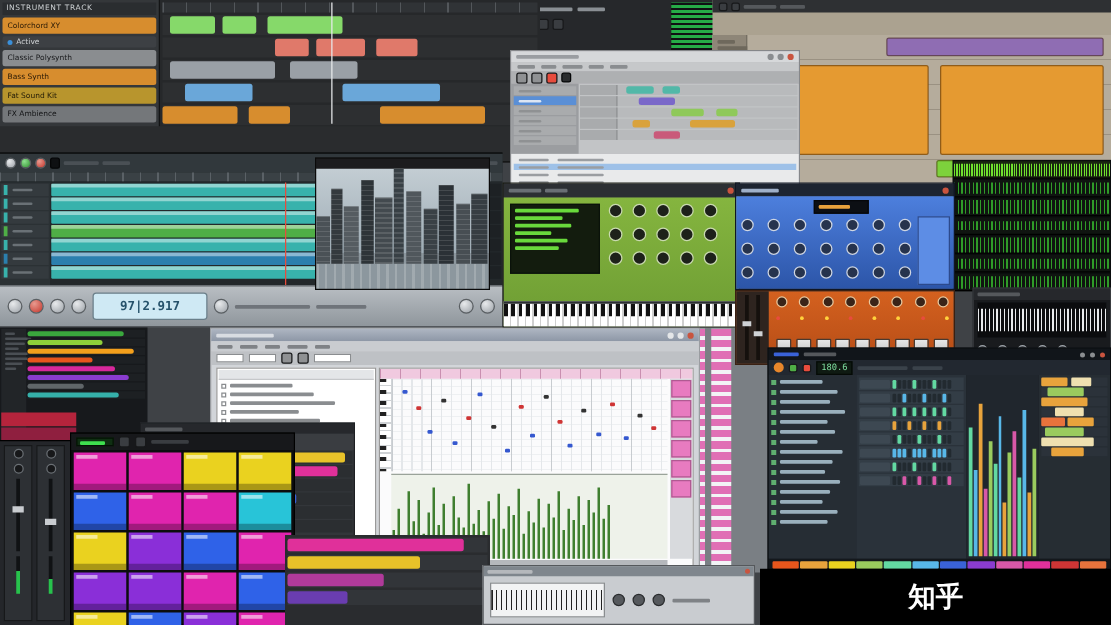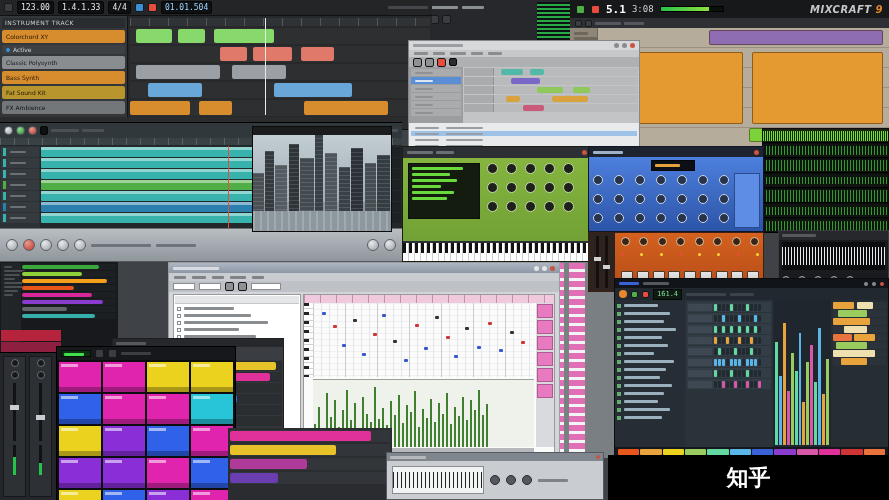--- a/index.html
+++ b/index.html
@@ -248,30 +248,20 @@
   <div class="flex" style="gap:3px;padding:0 6px">
     <span class="tbtn"></span>
     <span class="tbtn"></span>
     <span class="tbtn"></span>
     <span class="tbtn"></span>
   </div>
   <div class="meter"></div>
 </div>
 
 <div class="win" id="mx">
-  <div id="mx-top">
-    <span class="tbtn" style="background:#4fae46"></span>
-    <span class="tbtn" style="background:#e84c3d"></span>
-    <span id="mx-pos" class="mono">5.1</span>
-    <span id="mx-time" class="mono">3:08</span>
-    <span id="mx-meter">
-        <div></div>
-      </span>
-    <span id="mx-logo"><span>MIXCRAFT</span> <b>9</b></span>
-  </div>
   <div id="mx-tb2">
     <span class="tbtn" style="width:7px;height:7px"></span>
     <span class="tbtn" style="width:7px;height:7px"></span>
     <span class="bar" style="width:26px;background:#55585c"></span>
     <span class="bar" style="width:20px;background:#55585c"></span>
   </div>
   <div id="mx-lanes">
     <div id="mx-heads">
         <div class="bar" style="width: 14px; background: rgb(110, 104, 92); height: 3px; margin: 2px;"></div>
         <div class="bar" style="width: 27px; background: rgb(110, 104, 92); height: 3px; margin: 2px;"></div>
@@ -283,30 +273,20 @@
         <div class="mxclip wave" style="left: 38%; top: 2px; height: 15px; width: 60%; background: rgb(143, 109, 179);"></div>
         <div class="mxclip wave" style="left: 8%; top: 24px; height: 72px; width: 42%; background: rgb(229, 154, 49);"></div>
         <div class="mxclip wave" style="left: 53%; top: 24px; height: 72px; width: 45%; background: rgb(229, 154, 49);"></div>
         <div class="mxclip wave" style="left: 0%; top: 44px; height: 16px; width: 9%; background: rgb(232, 154, 176);"></div>
         <div class="mxclip wave" style="left: 52%; top: 100px; height: 14px; width: 46%; background: rgb(125, 210, 60);"></div>
       </div>
   </div>
 </div>
 
 <div class="win" id="s1">
-  <div id="s1-transport">
-    <span class="tbtn"></span>
-    <span class="lcd mono">123.00</span>
-    <span class="lcd mono">1.4.1.33</span>
-    <span class="lcd mono">4/4</span>
-    <span class="tbtn" style="background:#3a8fd9"></span>
-    <span class="tbtn" style="background:#e84c3d"></span>
-    <span class="lcd mono" style="color:#9fd4ff">01.01.504</span>
-    <span class="bar" style="width:40px;background:#44474b;margin-left:auto"></span>
-  </div>
   <div id="s1-main">
     <div id="s1-left">
       <div class="hdr">INSTRUMENT TRACK</div>
       <div id="s1-tracks">
           <div class="s1track" style="background: rgb(215, 141, 46); color: rgb(42, 26, 6);">Colorchord XY</div>
           <div class="s1mini">
             <div class="dot" style="width: 4px; height: 4px; background: rgb(58, 143, 217);"></div>
             <span>Active</span>
           </div>
           <div class="s1track" style="background: rgb(138, 141, 144); color: rgb(23, 24, 26);">Classic Polysynth</div>
@@ -525,20 +505,21 @@
         </div>
       </div>
   </div>
 </div>
 
 <div class="win" id="gb">
   <span class="gbbtn"></span>
   <span class="gbbtn" style="background:radial-gradient(circle at 35% 30%,#e89a8f,#c2342a)"></span>
   <span class="gbbtn"></span>
   <span class="gbbtn"></span>
+  <span id="gb-lcd" class="mono">97|2.917</span>
   <span class="gbbtn"></span>
   <span class="bar" style="width:60px;background:#6f747a"></span>
   <span class="bar" style="width:40px;background:#6f747a"></span>
   <span class="gbbtn" style="margin-left:auto"></span>
   <span class="gbbtn"></span>
 </div>
 
 <div class="win" id="vid">
   <div id="vid-title"></div>
   <div id="vid-img">
@@ -1134,21 +1115,21 @@
     <span class="bar" style="width:20px;background:#3a62d8"></span>
     <span class="bar" style="width:26px;background:#55585c"></span>
     <span class="dot" style="margin-left:auto;width:4px;height:4px;background:#8a8d90"></span>
     <span class="dot" style="width:4px;height:4px;background:#8a8d90"></span>
     <span class="dot" style="width:4px;height:4px;background:#c9543f"></span>
   </div>
   <div id="fl-tools">
     <span class="dot" style="width:8px;height:8px;background:#e8872b"></span>
     <span class="tbtn" style="background:#4fae46;width:7px;height:7px"></span>
     <span class="tbtn" style="background:#e84c3d;width:7px;height:7px"></span>
-    <span id="fl-lcd" class="mono">161.4</span>
+    <span id="fl-lcd" class="mono">180.6</span>
     <span class="bar" style="width:40px;background:#3a424a"></span>
     <span class="bar" style="width:24px;background:#3a424a"></span>
   </div>
   <div id="fl-body">
     <div id="fl-browser">
         <div class="flbrow">
           <div style="width: 4px; height: 4px; background: rgb(95, 174, 111);"></div>
           <div class="bar" style="width: 34px; background: rgb(154, 176, 189); height: 3px;"></div>
         </div>
         <div class="flbrow">

